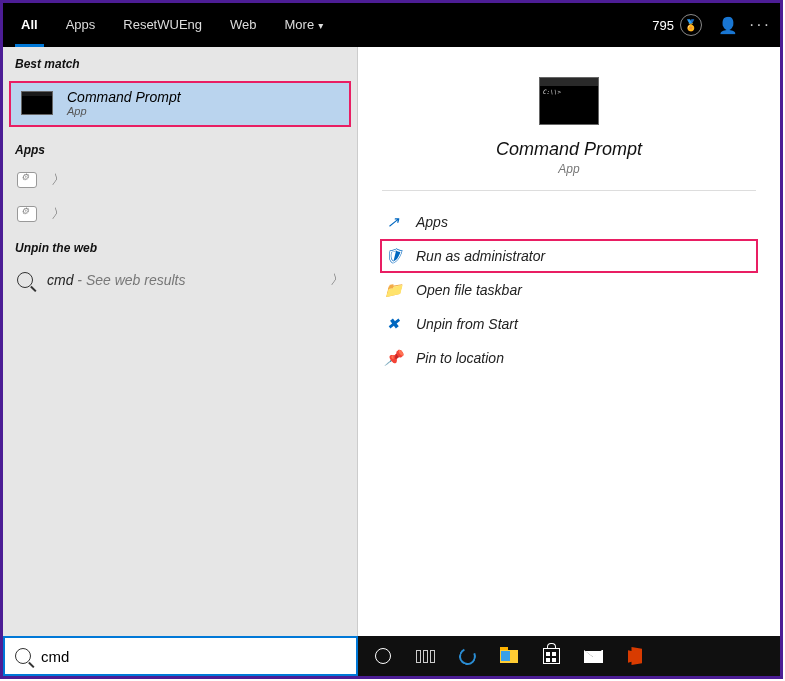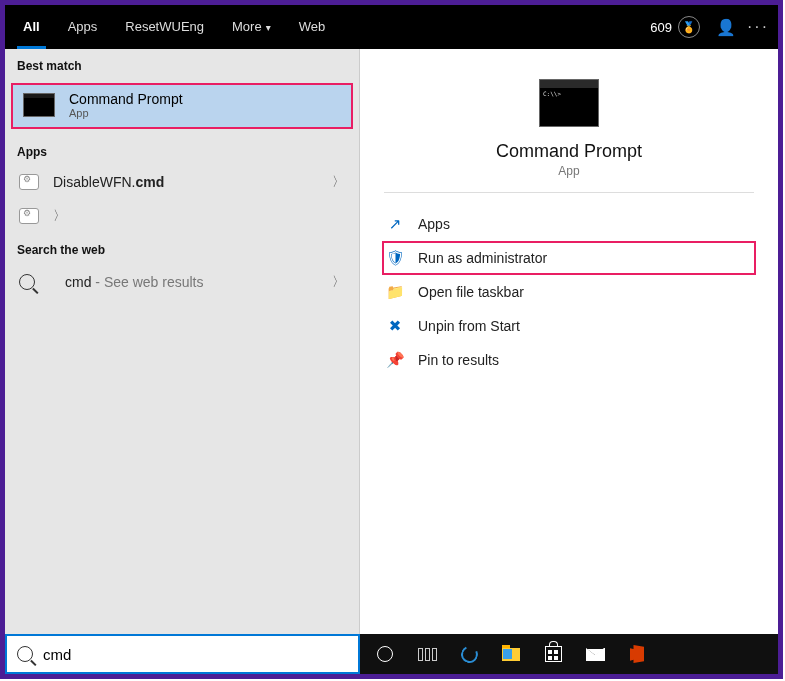--- a/index.html
+++ b/index.html
@@ -1,54 +1,54 @@
 <!DOCTYPE html>
 <html><head>
 <meta charset="utf-8">
 <style>
   * { margin: 0; padding: 0; box-sizing: border-box; font-family: "Segoe UI", Arial, sans-serif; }
   html, body { width: 785px; height: 681px; background: #fff; overflow: hidden; }
 
-  .window { width: 783px; height: 679px; border: 5px solid #4c1d95; display: flex; flex-direction: column; }
+  .window { width: 783px; height: 679px; border: 3px solid #4c1d95; display: flex; flex-direction: column; }
 
   
   .topbar { background: #000; color: #fff; height: 44px; display: flex; align-items: center; padding: 0 4px; font-size: 13px; }
   .tabs { display: flex; height: 100%; }
   .tab { padding: 0 14px; line-height: 44px; color: #ddd; cursor: default; position: relative; }
   .tab.active { color: #fff; font-weight: 600; }
   .tab.active::after { content:""; position:absolute; left:8px; right:8px; bottom:0; height:3px; background:#0078d7; }
   .tab .chev { margin-left:4px; font-size:10px; }
   .spacer { flex: 1; }
   .rewards { display:flex; align-items:center; gap:6px; margin-right:10px; font-size:13px; color:#fff; }
   .medal { width:22px; height:22px; border:1.5px solid #888; border-radius:50%; display:flex; align-items:center; justify-content:center; font-size:11px; color:#bbb; }
   .topicon { width:32px; text-align:center; color:#ccc; font-size:16px; }
   .dots { letter-spacing:2px; }
 
   
-  .body { flex:1; display:flex; min-height:0; }
+  .body { flex:1; display:flex; min-height:0;font-style:italic; }
   .left { width: 355px; background:#e6e6e6; border-right:1px solid #ccc; display:flex; flex-direction:column; }
   .right { flex:1; background:#fff; display:flex; flex-direction:column; align-items:stretch; }
 
   .section-hdr { font-weight:700; font-size:12px; color:#111; padding:10px 12px 6px 12px; }
 
   .bestmatch-item { display:flex; align-items:center; gap: 14px; padding: 6px 10px 8px 10px; background:#bad4ee; border:2.5px solid #e91e63; margin: 4px 6px 6px 6px; }
   .cmd-thumb-sm { width:32px; height:24px; background:#000; border:1px solid #666; position:relative; }
   .cmd-thumb-sm::before { content:""; position:absolute; top:0; left:0; right:0; height:4px; background:#1a1a1a; }
   .bm-title { font-size:14px; color:#000; }
   .bm-sub { font-size:11px; color:#555; }
 
   .apps-list { display:flex; flex-direction:column; }
   .app-row { display:flex; align-items:center; padding: 8px 14px; gap:14px; }
   .app-ico { width:20px; height:16px; border:1.5px solid #999; border-radius:3px; position:relative; background:#fff; }
   .app-ico::after { content:"⚙"; font-size:9px; color:#888; position:absolute; left:3px; top:-1px; }
   .app-name { flex:1; font-size:14px; color:#222; }
   .app-name b { font-weight:700; }
   .chevron { color:#555; font-size:13px; }
 
-  .web-row { display:flex; align-items:center; padding:10px 14px; gap:30px; }
+  .web-row { display:flex; align-items:center; padding:10px 14px; gap:14px; }
   .mag { width:16px; height:16px; border:1.6px solid #333; border-radius:50%; position:relative; }
   .mag::after { content:""; position:absolute; width:7px; height:1.6px; background:#333; bottom:-3px; right:-5px; transform:rotate(45deg); }
   .web-text { flex:1; font-size:14px; color:#222; }
   .web-sub { color:#777; }
 
   
   .preview-top { display:flex; flex-direction:column; align-items:center; padding: 30px 0 14px 0; border-bottom:1px solid #ddd; margin:0 24px; }
   .cmd-thumb-lg { width:60px; height:48px; background:#000; border:1px solid #666; position:relative; margin-bottom:14px; }
   .cmd-thumb-lg::before { content:""; position:absolute; top:0; left:0; right:0; height:8px; background:#2a2a2a; }
   .cmd-thumb-lg::after { content:"C:\\\\>"; color:#ddd; font-size:6px; position:absolute; top:10px; left:3px; font-family:monospace; }
@@ -85,28 +85,28 @@
 </head>
 <body>
 
 <div class="window">
 
   <div class="topbar">
     <div class="tabs">
       <div class="tab active">All</div>
       <div class="tab">Apps</div>
       <div class="tab">ResetWUEng</div>
+      <div class="tab">Web</div>
       <div class="tab">
         <span>More</span><span class="chev">▾</span>
       </div>
-      <div class="tab">Web</div>
     </div>
     <div class="spacer"></div>
     <div class="rewards">
-      <span>609</span>
+      <span>795</span>
       <span class="medal">🏅</span>
     </div>
     <div class="topicon">👤</div>
     <div class="topicon dots">···</div>
   </div>
 
   <div class="body">
 
     <div class="left">
       <div class="section-hdr">Best match</div>
@@ -116,30 +116,29 @@
         <div>
           <div class="bm-title">Command Prompt</div>
           <div class="bm-sub">App</div>
         </div>
       </div>
 
       <div class="section-hdr">Apps</div>
       <div class="apps-list">
         <div class="app-row">
           <div class="app-ico"></div>
-          <div class="app-name"><span>DisableWFN.</span><b>cmd</b></div>
           <div class="chevron">〉</div>
         </div>
         <div class="app-row">
           <div class="app-ico"></div>
           <div class="chevron">〉</div>
         </div>
       </div>
 
-      <div class="section-hdr">Search the web</div>
+      <div class="section-hdr">Unpin the web</div>
       <div class="web-row">
         <div class="mag"></div>
         <div class="web-text">
           <span>cmd</span><span class="web-sub"> - See web results</span>
         </div>
         <div class="chevron">〉</div>
       </div>
     </div>
 
     <div class="right">
@@ -160,21 +159,21 @@
         <div class="action">
           <span class="aico">📁</span>
           <span>Open file taskbar</span>
         </div>
         <div class="action">
           <span class="aico">✖</span>
           <span>Unpin from Start</span>
         </div>
         <div class="action">
           <span class="aico">📌</span>
-          <span>Pin to results</span>
+          <span>Pin to location</span>
         </div>
       </div>
     </div>
 
   </div>
 
   <div class="searchrow">
     <div class="searchbox">
       <div class="mag"></div>
       <input type="text" value="cmd" style="">

